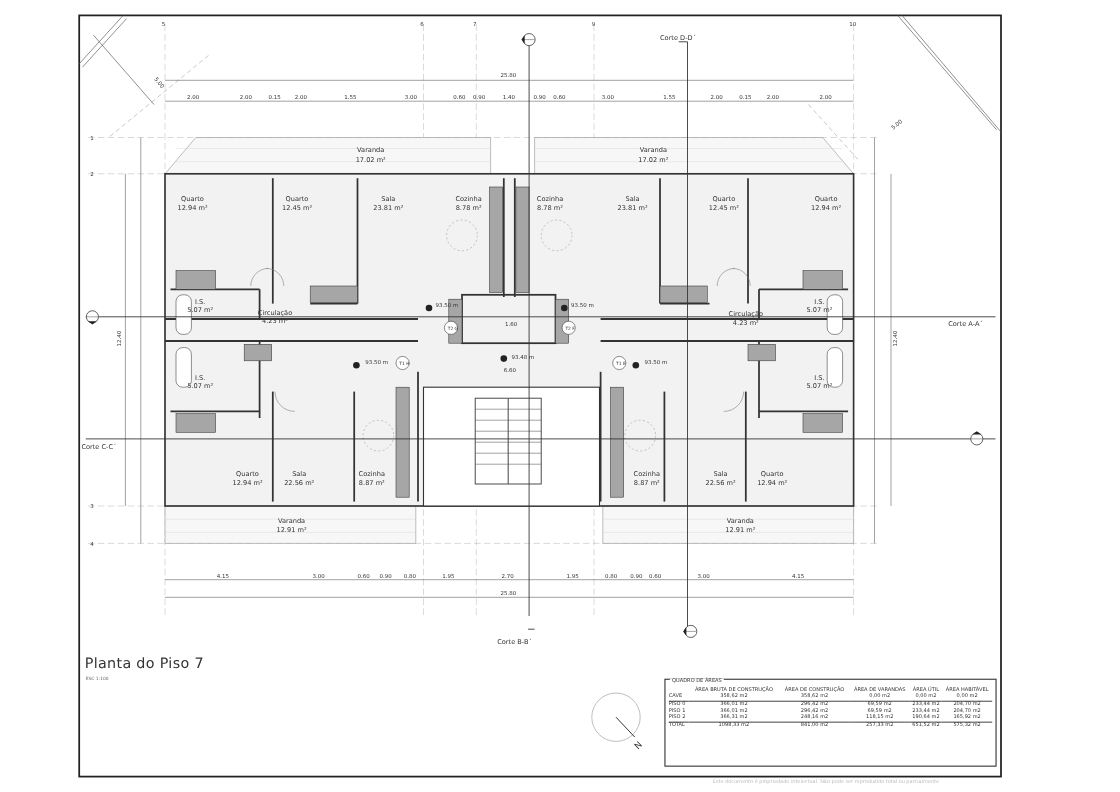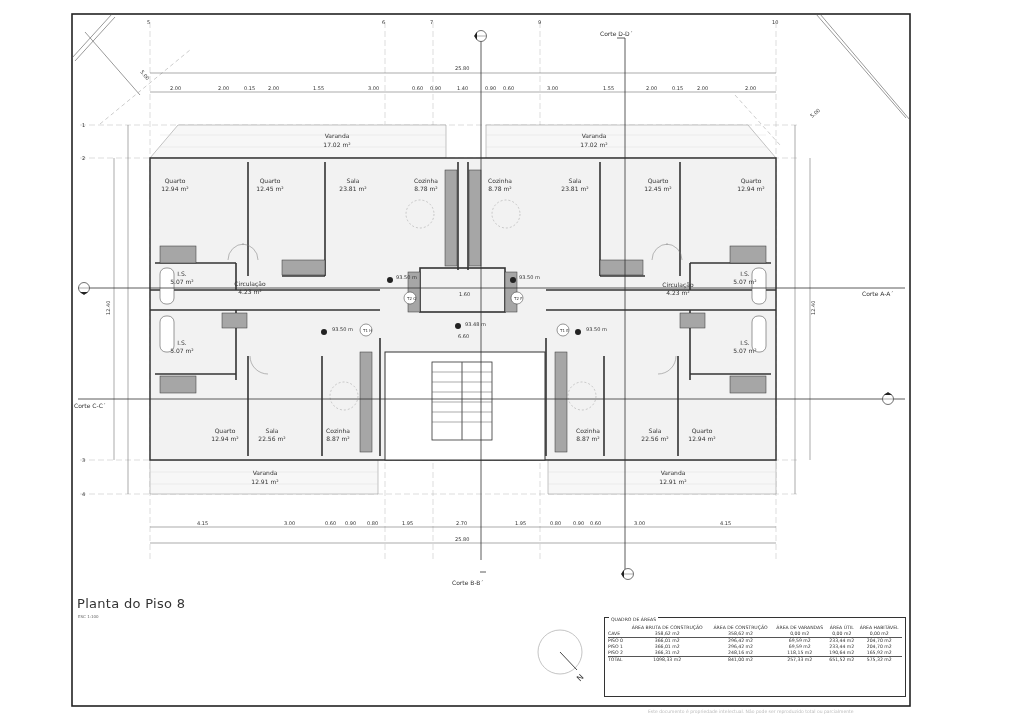--- a/index.html
+++ b/index.html
@@ -340,21 +340,21 @@
         </g>
   </g>
 
   <g>
     <circle cx="560" cy="652" r="22" fill="none" stroke="#aaa" stroke-width="0.7"></circle>
     <line x1="560" y1="652" x2="577" y2="670" stroke="#333" stroke-width="0.9"></line>
     <text x="576" y="680" font-size="8" transform="rotate(-45 580 676)">N</text>
   </g>
 </svg>
 
-<div class="title">Planta do Piso 8</div>
+<div class="title">Planta do Piso 7</div>
 <div class="scale">ESC 1:100</div>
 
 <div id="areas">
   <span class="cap">QUADRO DE ÁREAS</span>
   <table>
     <thead>
       <tr>
         <th></th>
         <th>ÁREA BRUTA DE CONSTRUÇÃO</th>
         <th>ÁREA DE CONSTRUÇÃO</th>

